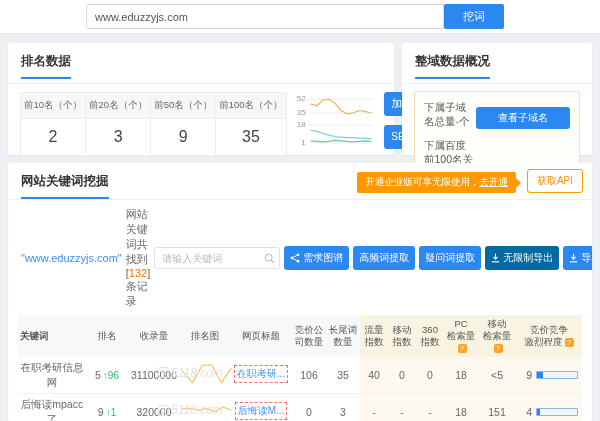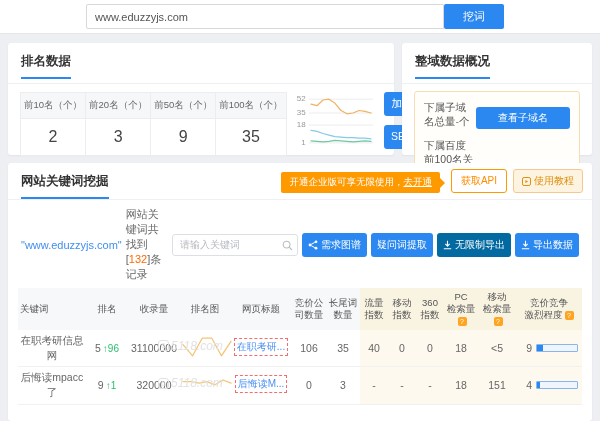--- a/index.html
+++ b/index.html
@@ -153,27 +153,20 @@
     </div>
   </section>
 </div>
 
 <section class="card mining-card">
   <div class="mining-head">
     <span class="card-title">网站关键词挖掘</span>
     <div class="head-right">
       <span class="promo"><span>开通企业版可享无限使用，</span><span class="promo-link">去开通</span></span>
       <button class="api-btn">获取API</button>
-      <button class="tut-btn">
-          <svg width="9" height="9" viewBox="0 0 9 9">
-            <rect x="0.5" y="0.5" width="8" height="8" rx="1.6" fill="none" stroke="#e08e0b"></rect>
-            <path d="M3.4 2.9L6.1 4.5L3.4 6.1Z" fill="#e08e0b"></path>
-          </svg>
-          <span>使用教程</span>
-        </button>
     </div>
   </div>
   <div class="mining-toolbar">
     <span class="domain-link">"www.eduzzyjs.com"</span>
     <span class="summary-text"><span>网站关键词共找到[</span><span class="count">132</span><span>]条记录</span></span>
     <div class="toolbar-right">
       <span class="kw-search">
         <input placeholder="请输入关键词" style="">
         <svg class="search-icon" width="11" height="11" viewBox="0 0 11 11">
             <circle cx="4.6" cy="4.6" r="3.4" fill="none" stroke="#b9bdc4" stroke-width="1.1"></circle>
@@ -183,20 +176,23 @@
       <button class="tb-btn tb-blue">
           <svg width="10" height="10" viewBox="0 0 10 10">
             <circle cx="2" cy="5" r="1.4" fill="#fff"></circle>
             <circle cx="8" cy="1.8" r="1.4" fill="#fff"></circle>
             <circle cx="8" cy="8.2" r="1.4" fill="#fff"></circle>
             <path d="M3.2 4.3L6.8 2.4M3.2 5.7L6.8 7.6" stroke="#fff" stroke-width="1"></path>
           </svg>
           <span>需求图谱</span>
         </button>
       <button class="tb-btn tb-blue">
+          <span>高频词提取</span>
+        </button>
+      <button class="tb-btn tb-blue">
           <span>疑问词提取</span>
         </button>
       <button class="tb-btn tb-green">
           <svg width="9" height="10" viewBox="0 0 9 10">
             <path d="M4.5 0.8V5.6M2.4 3.8L4.5 6.2L6.6 3.8" stroke="#fff" stroke-width="1.1" fill="none"></path>
             <path d="M0.8 8.8H8.2" stroke="#fff" stroke-width="1.1"></path>
           </svg>
           <span>无限制导出</span>
         </button>
       <button class="tb-btn tb-blue">
@@ -219,21 +215,21 @@
         <col style="width: 34px;">
         <col style="width: 28px;">
         <col style="width: 28px;">
         <col style="width: 28px;">
         <col style="width: 34px;">
         <col style="width: 38px;">
         <col style="width: 66px;">
       </colgroup>
     <thead>
         <tr id="thead-row">
-          <th style="text-align: left; padding-left: 2px;"><span>关键词</span></th>
+          <th style="text-align: left; padding-left: 2px; font-weight: bold;"><span>关键词</span></th>
           <th><span>排名</span></th>
           <th><span>收录量</span></th>
           <th><span>排名图</span></th>
           <th><span>网页标题</span></th>
           <th><span>竞价公
 司数量</span></th>
           <th><span>长尾词
 数量</span></th>
           <th class="cream"><span>流量
 指数</span></th>

